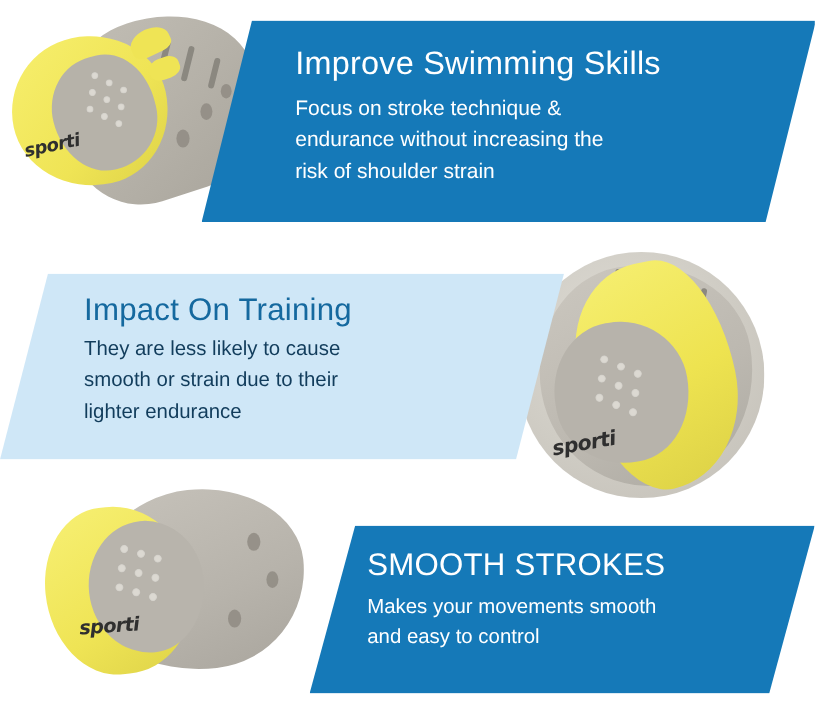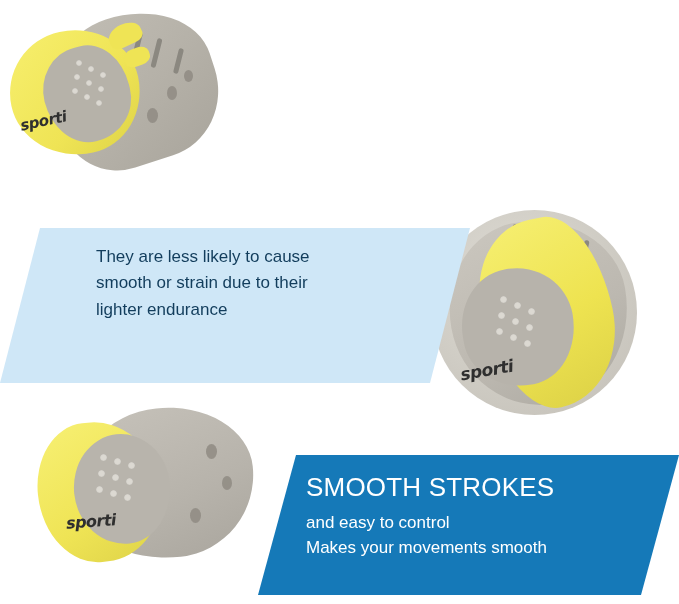--- a/index.html
+++ b/index.html
@@ -42,21 +42,21 @@
     left: 0px;
     top: 228px;
     width: 470px;
     height: 155px;
     background: #cfe7f7;
     clip-path: polygon(40px 0, 470px 0, 430px 155px, 0 155px);
     padding: 16px 40px 0 70px;
   }
   .banner-3 {
     left: 258px;
-    top: 455px;
+    top: 438px;
     width: 421px;
     height: 140px;
     background: #1579b8;
     clip-path: polygon(38px 0, 421px 0, 383px 140px, 0 140px);
     padding: 18px 30px 0 48px;
   }
 
   .headline {
     color: #ffffff;
     font-size: 27px;
@@ -73,21 +73,20 @@
     font-size: 26px;
   }
   .body-text {
     color: #ffffff;
     font-size: 17.5px;
     line-height: 1.5;
     margin: 0;
   }
   .body-text.dark {
     color: #123d5c;
-    margin-left: 26px;
   }
   .banner-2 .headline {
     font-size: 26px;
     margin-bottom: 5px;
   }
   .banner-2 .body-text {
     font-size: 17px;
     line-height: 1.55;
   }
   .banner-3 .body-text {
@@ -327,26 +326,33 @@
       <div class="hole" style="left:68px;top:70px;width:7px;height:7px;"></div>
       <div class="hole" style="left:82px;top:74px;width:7px;height:7px;"></div>
       <div class="hole" style="left:96px;top:78px;width:7px;height:7px;"></div>
       <div class="hole" style="left:66px;top:86px;width:7px;height:7px;"></div>
       <div class="hole" style="left:80px;top:90px;width:7px;height:7px;"></div>
       <div class="hole" style="left:94px;top:94px;width:7px;height:7px;"></div>
       <div class="brand p3-brand">sporti</div>
     </div>
   </div>
 
+  <div class="banner banner-1">
+    <h2 class="headline">Improve Swimming Skills</h2>
+    <p class="body-text">Focus on stroke technique &amp;</p>
+    <p class="body-text">endurance without increasing the</p>
+    <p class="body-text">risk of shoulder strain</p>
+  </div>
 
   <div class="banner banner-2">
+    <h2 class="headline dark">Impact On Training</h2>
     <p class="body-text dark">They are less likely to cause</p>
     <p class="body-text dark">smooth or strain due to their</p>
     <p class="body-text dark">lighter endurance</p>
   </div>
 
   <div class="banner banner-3">
     <h2 class="headline caps">SMOOTH STROKES</h2>
+    <p class="body-text">Makes your movements smooth</p>
     <p class="body-text">and easy to control</p>
-    <p class="body-text">Makes your movements smooth</p>
   </div>
 
 </div>
 
 </body></html>

